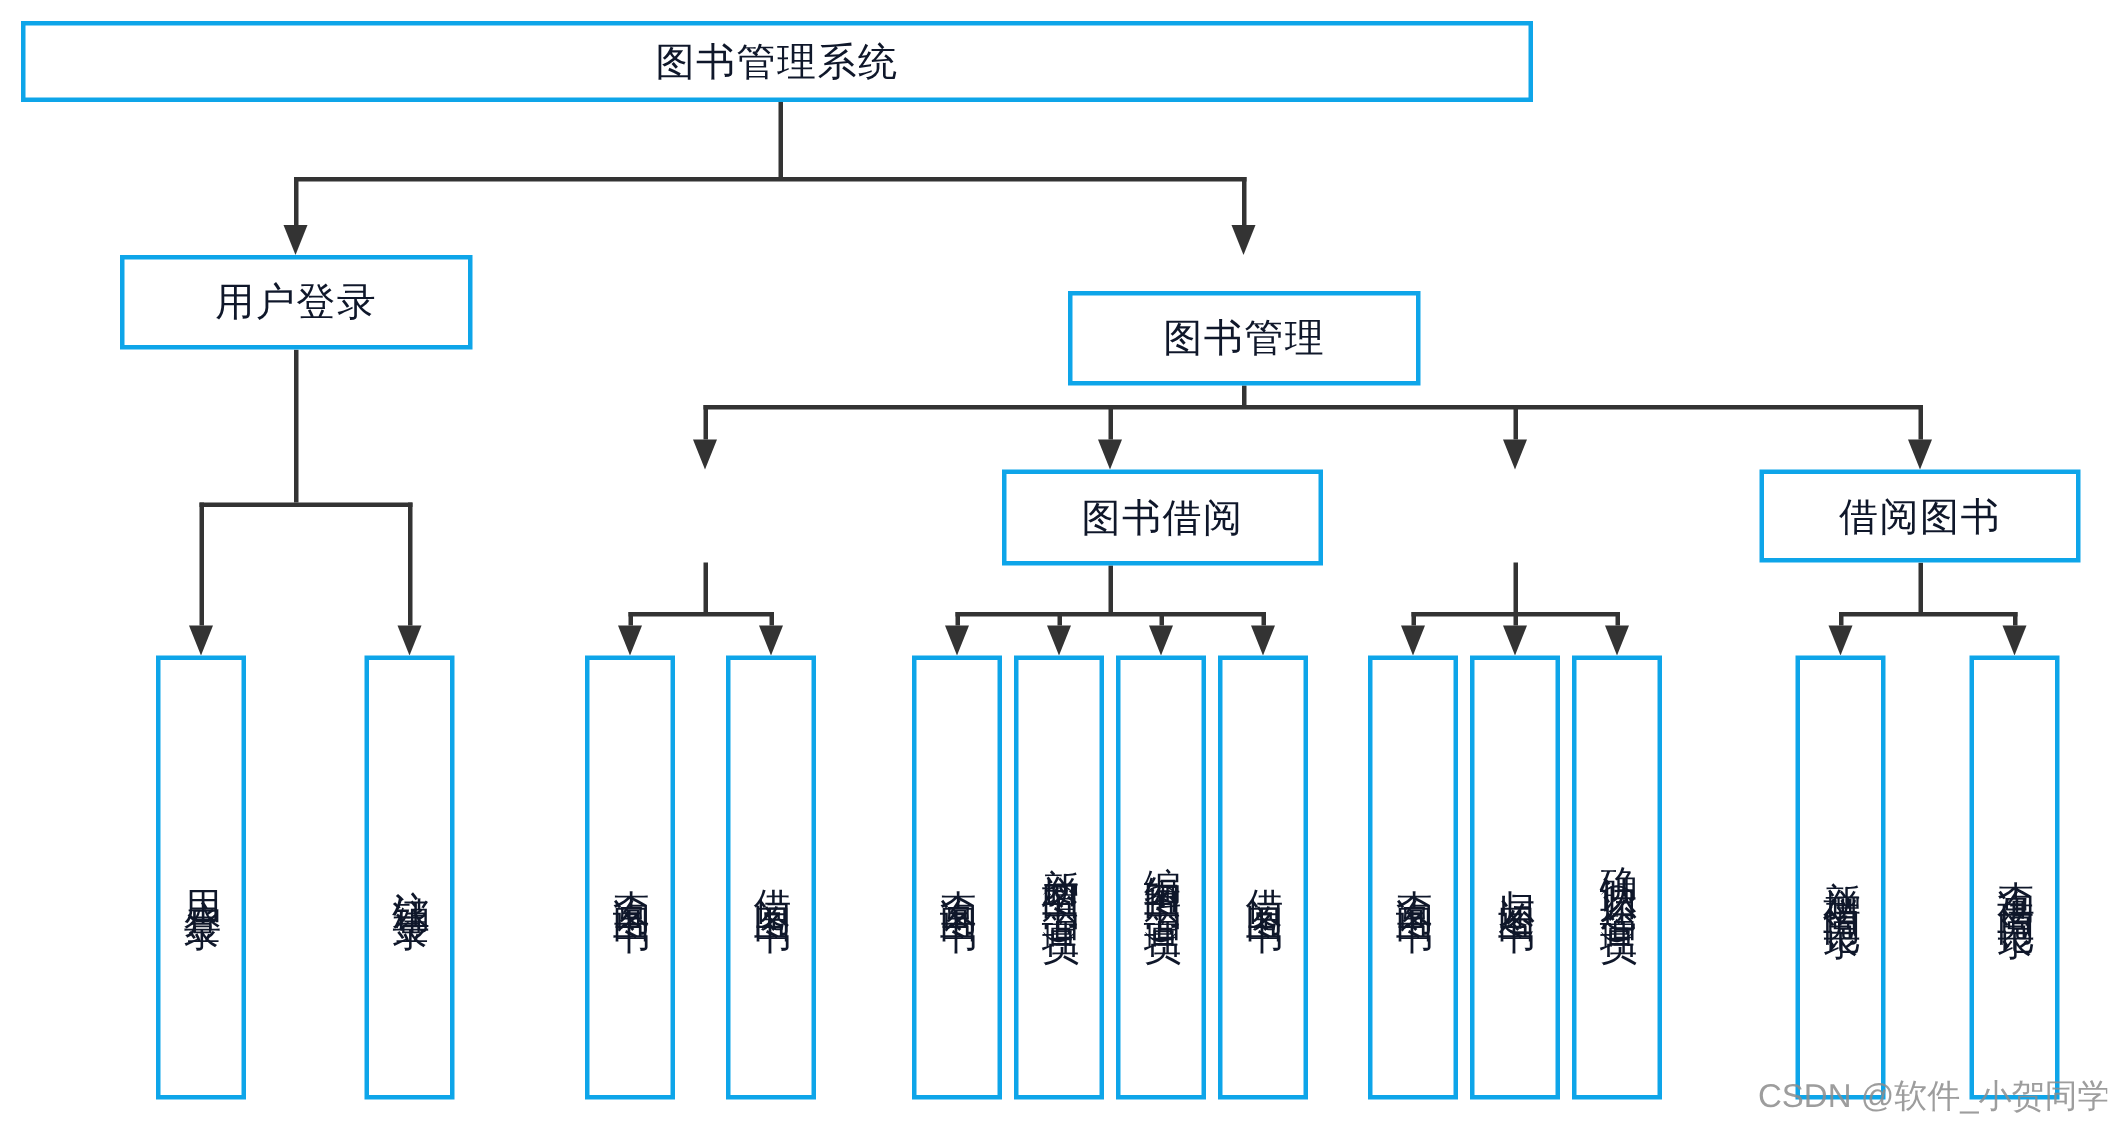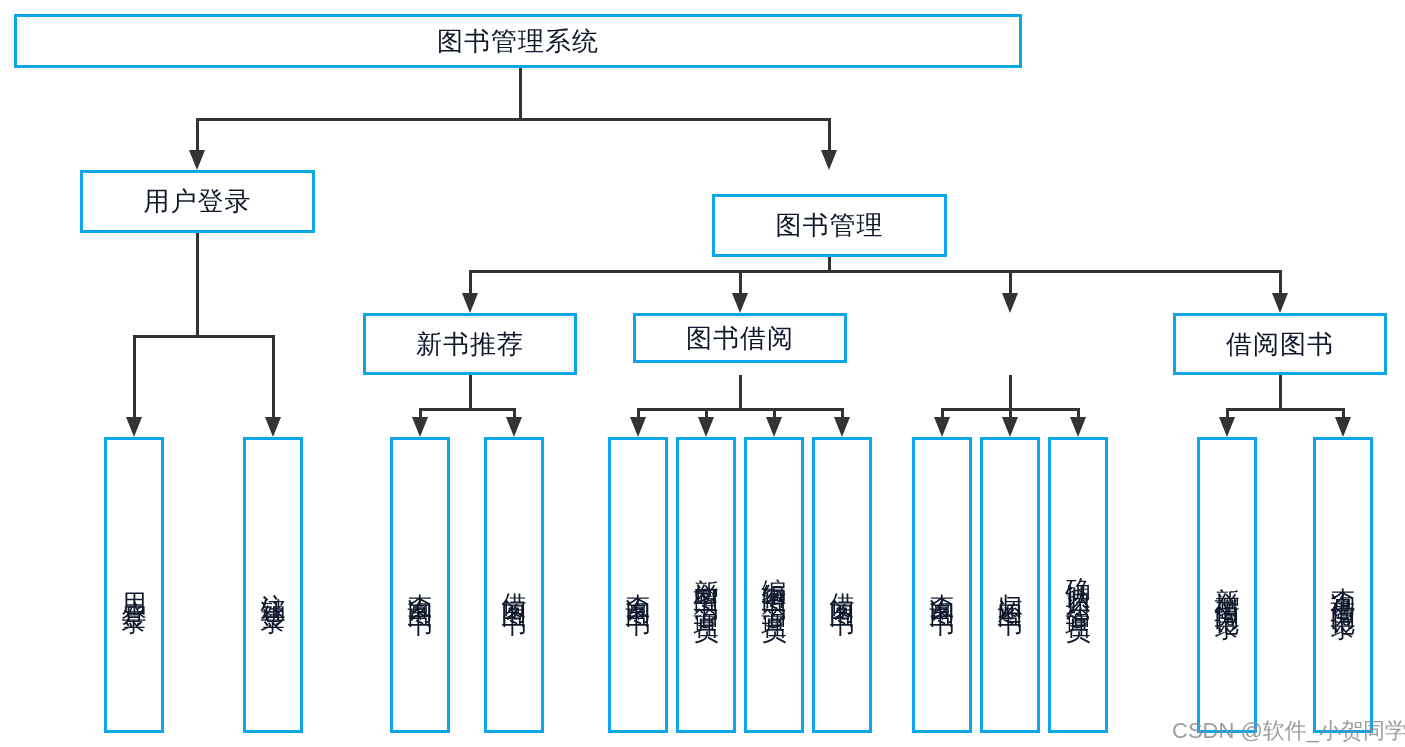--- a/index.html
+++ b/index.html
@@ -86,24 +86,21 @@
   <div class="hline" style="left:469px; top:270px; width:813px;"></div>
   <div class="vline" style="left:469px; top:270px; height:23px;"></div>
   <div class="arrow" style="left:462px; top:293px;"></div>
   <div class="vline" style="left:739px; top:270px; height:23px;"></div>
   <div class="arrow" style="left:732px; top:293px;"></div>
   <div class="vline" style="left:1009px; top:270px; height:23px;"></div>
   <div class="arrow" style="left:1002px; top:293px;"></div>
   <div class="vline" style="left:1279px; top:270px; height:23px;"></div>
   <div class="arrow" style="left:1272px; top:293px;"></div>
 
-  <div class="box hbox" style="left:363px; top:313px; width:214px; height:62px;">
-    <span>新书推荐</span>
-  </div>
-  <div class="box hbox" style="left:633px; top:313px; width:214px; height:50px;">
+  <div class="box hbox" style="left:668px; top:313px; width:214px; height:64px;">
     <span>图书借阅</span>
   </div>
   <div class="box hbox" style="left:1173px; top:313px; width:214px; height:62px;">
     <span>借阅图书</span>
   </div>
 
   <div class="vline" style="left:469px; top:375px; height:33px;"></div>
   <div class="hline" style="left:419px; top:408px; width:97px;"></div>
   <div class="vline" style="left:419px; top:408px; height:9px;"></div>
   <div class="arrow" style="left:412px; top:417px;"></div>

